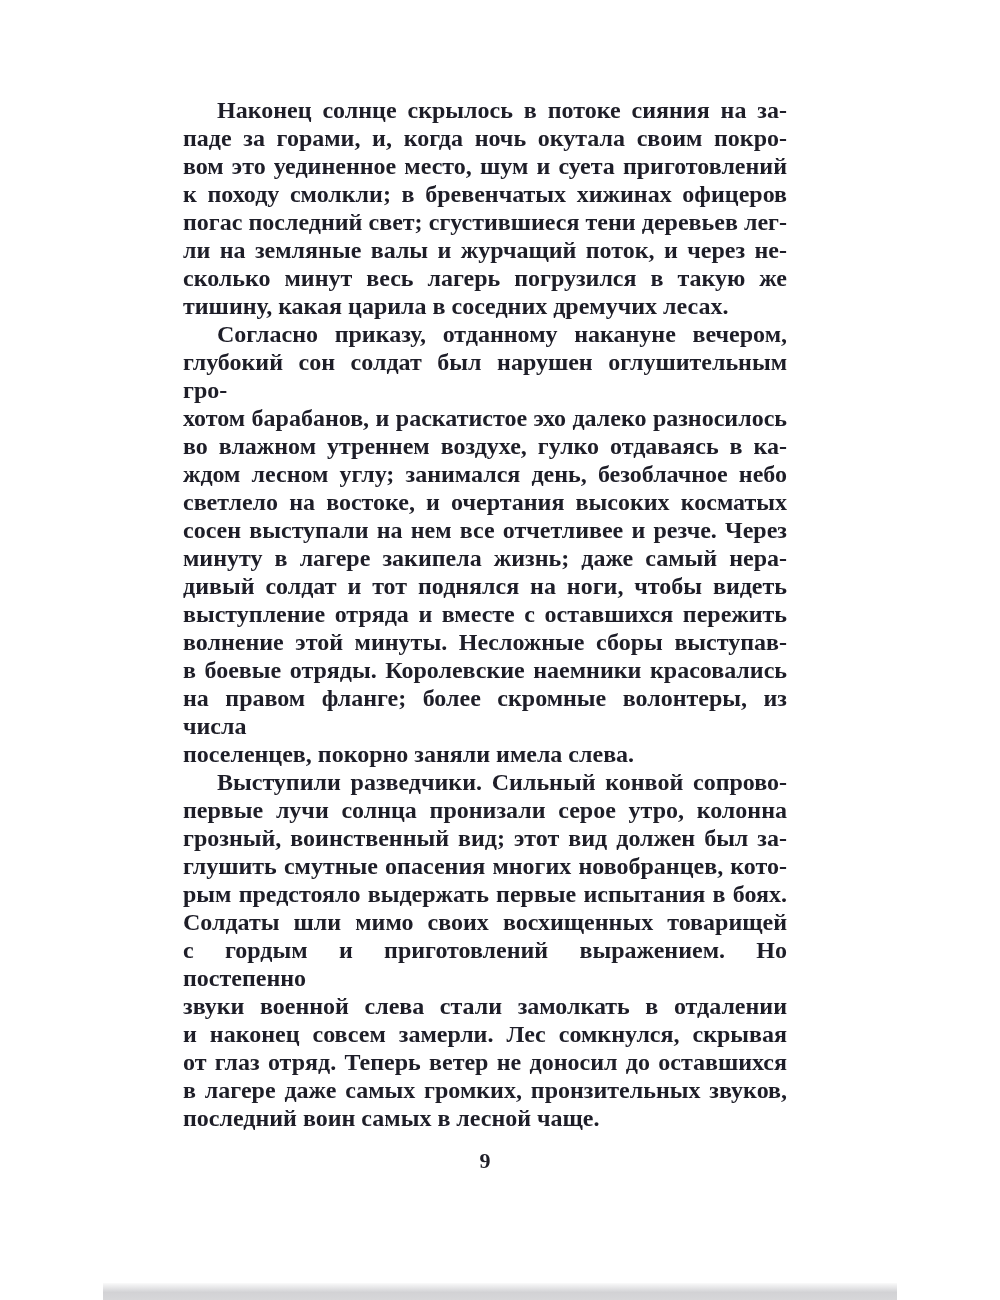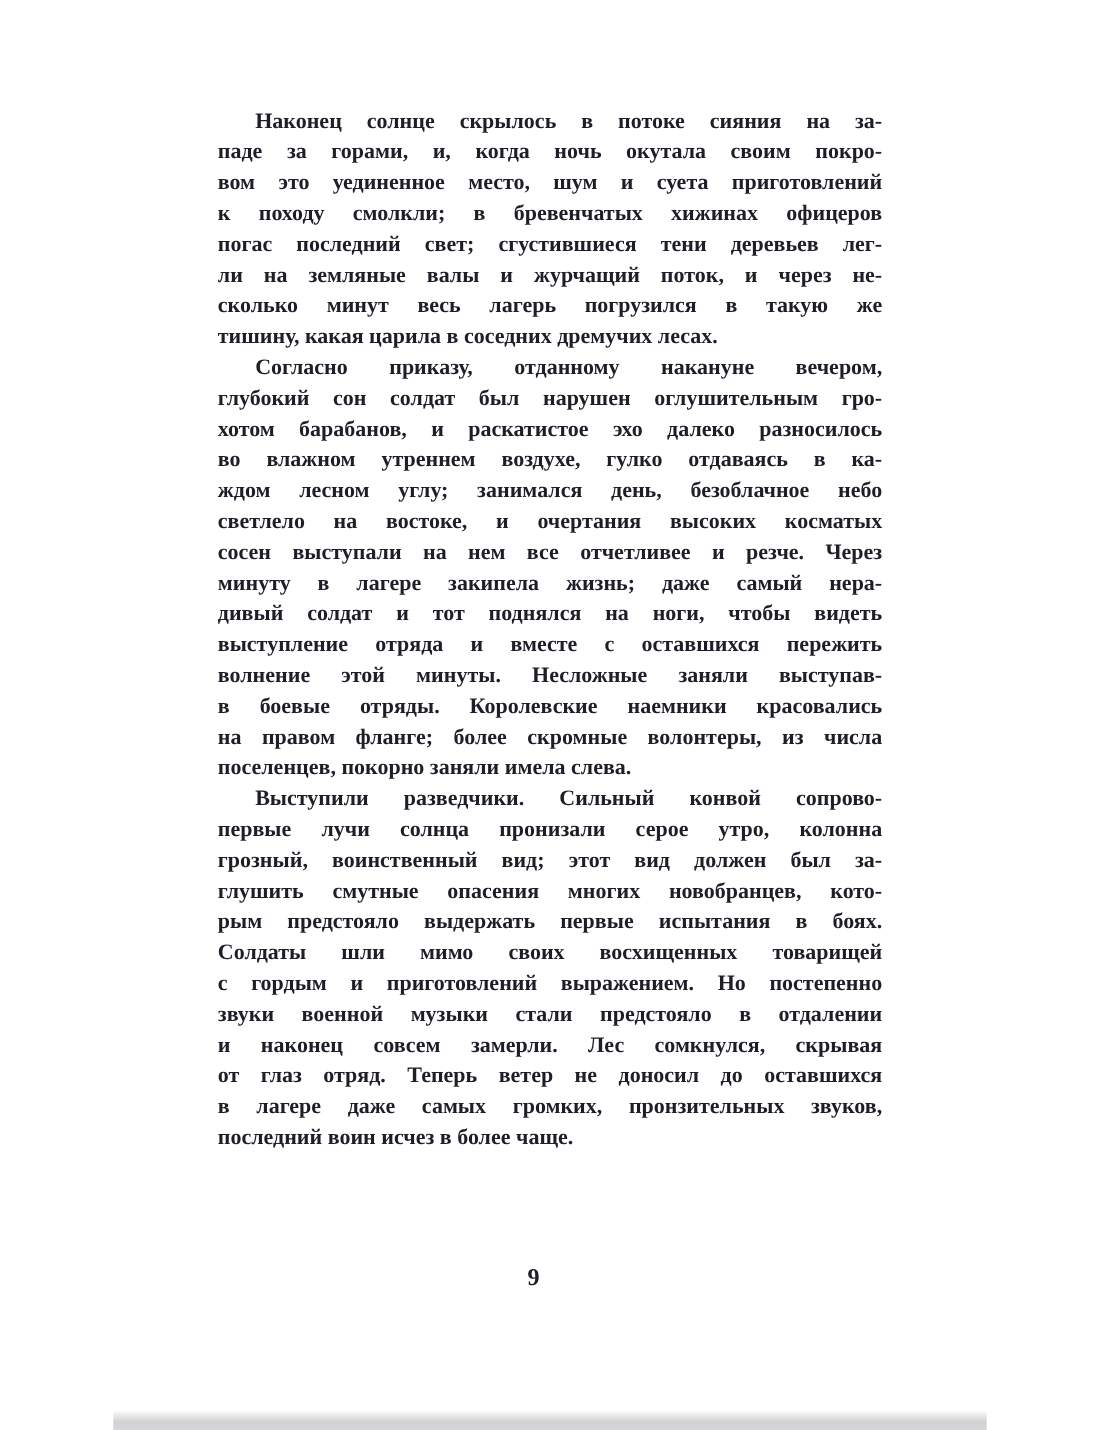--- a/index.html
+++ b/index.html
@@ -25,25 +25,25 @@
   }
   .page {
     position: absolute;
     left: 0; top: 0;
     width: 1000px;
     height: 1283px;
     background: var(--bg-color);
   }
   .text-block {
     position: absolute;
-    left: 198px;
+    left: 183px;
     top: 96px;
     width: 604px;
     color: var(--text-color);
-    font-size: 20px;
+    font-size: 24px;
     line-height: 28px;
     font-weight: bold;
   }
   .para { display: block; }
   .para .line {
     text-align: justify;
     text-align-last: justify;
     white-space: normal;
   }
   .para .line.first { text-indent: 34px; }
@@ -87,36 +87,36 @@
           <div class="line first">Согласно приказу, отданному накануне вечером,</div>
           <div class="line">глубокий сон солдат был нарушен оглушительным гро-</div>
           <div class="line">хотом барабанов, и раскатистое эхо далеко разносилось</div>
           <div class="line">во влажном утреннем воздухе, гулко отдаваясь в ка-</div>
           <div class="line">ждом лесном углу; занимался день, безоблачное небо</div>
           <div class="line">светлело на востоке, и очертания высоких косматых</div>
           <div class="line">сосен выступали на нем все отчетливее и резче. Через</div>
           <div class="line">минуту в лагере закипела жизнь; даже самый нера-</div>
           <div class="line">дивый солдат и тот поднялся на ноги, чтобы видеть</div>
           <div class="line">выступление отряда и вместе с оставшихся пережить</div>
-          <div class="line">волнение этой минуты. Несложные заняли выступав-</div>
+          <div class="line">волнение этой минуты. Несложные сборы выступав-</div>
           <div class="line">в боевые отряды. Королевские наемники красовались</div>
           <div class="line">на правом фланге; более скромные волонтеры, из числа</div>
           <div class="line last">поселенцев, покорно заняли имела слева.</div>
         </div>
         <div class="para">
           <div class="line first">Выступили разведчики. Сильный конвой сопрово-</div>
           <div class="line">первые лучи солнца пронизали серое утро, колонна</div>
           <div class="line">грозный, воинственный вид; этот вид должен был за-</div>
           <div class="line">глушить смутные опасения многих новобранцев, кото-</div>
           <div class="line">рым предстояло выдержать первые испытания в боях.</div>
           <div class="line">Солдаты шли мимо своих восхищенных товарищей</div>
           <div class="line">с гордым и приготовлений выражением. Но постепенно</div>
-          <div class="line">звуки военной музыки стали предстояло в отдалении</div>
+          <div class="line">звуки военной слева стали замолкать в отдалении</div>
           <div class="line">и наконец совсем замерли. Лес сомкнулся, скрывая</div>
           <div class="line">от глаз отряд. Теперь ветер не доносил до оставшихся</div>
           <div class="line">в лагере даже самых громких, пронзительных звуков,</div>
-          <div class="line last">последний воин исчез в более чаще.</div>
+          <div class="line last">последний воин самых в лесной чаще.</div>
         </div>
       </div>
     <div class="page-number">9</div>
   </div>
   <div class="page-separator"></div>
 </div>
 
 </body></html>

